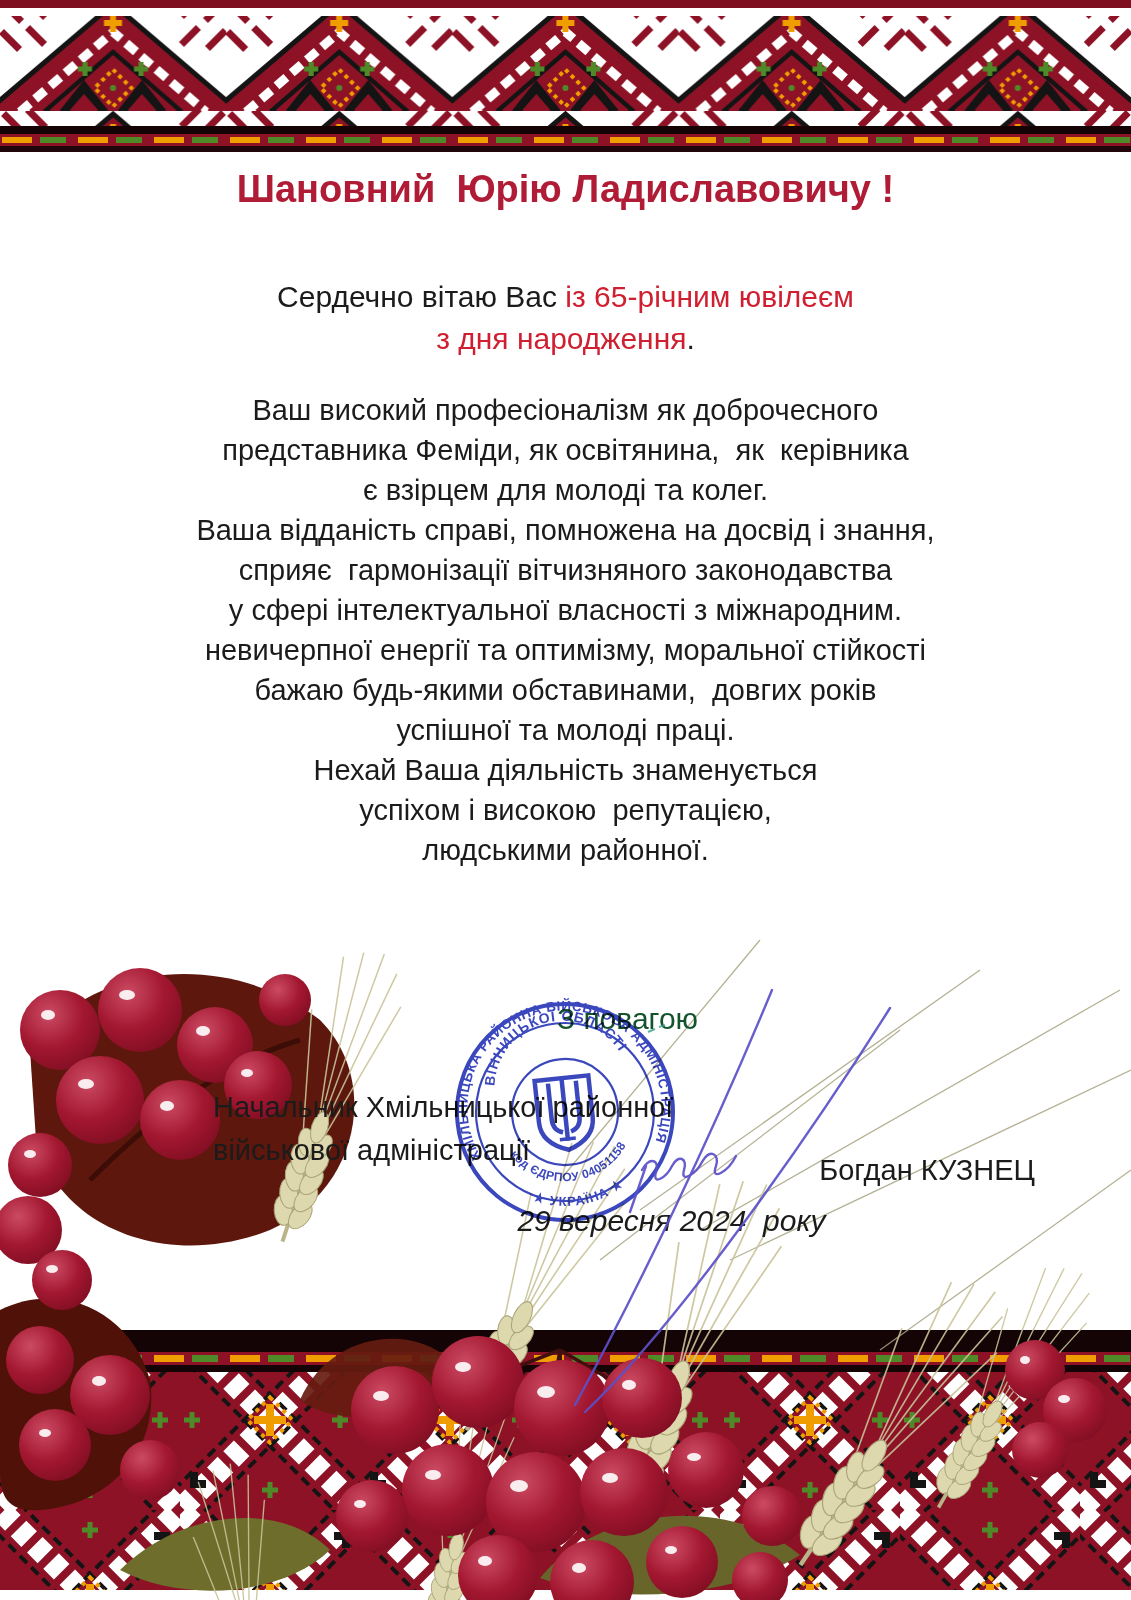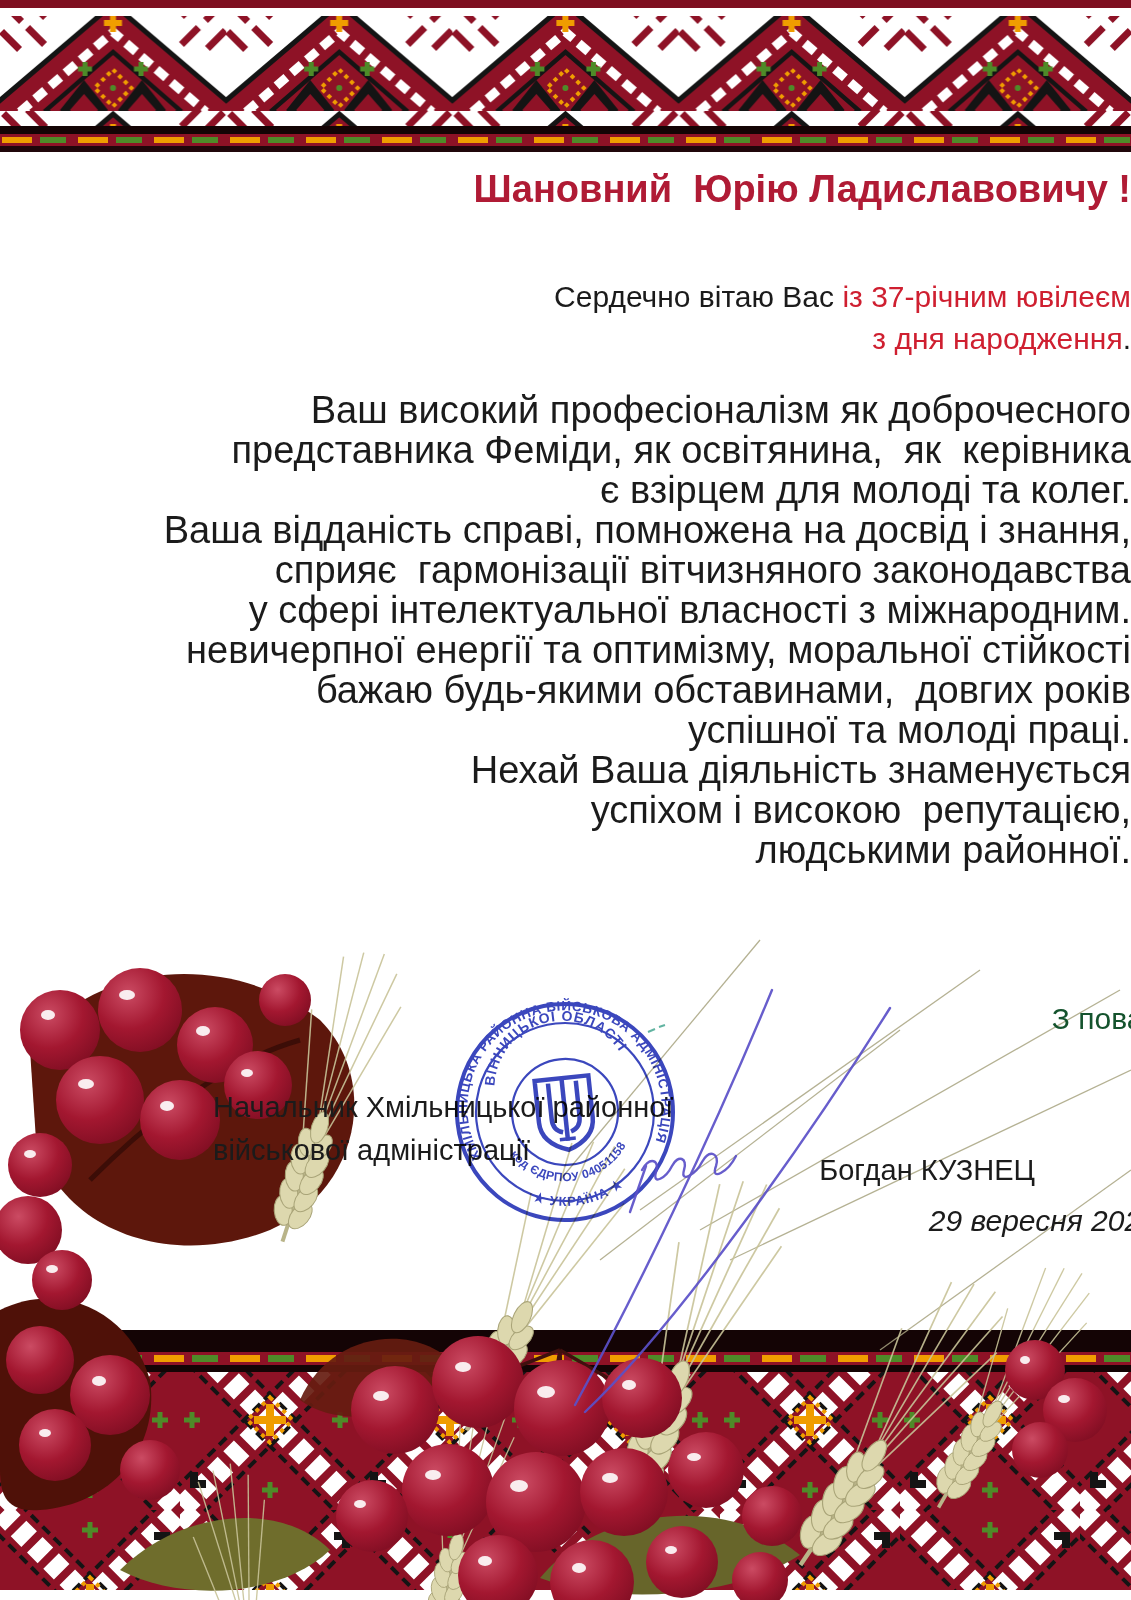--- a/index.html
+++ b/index.html
@@ -1,24 +1,24 @@
 <!DOCTYPE html>
 <html><head>
 <meta charset="utf-8">
 <style>
   html,body{margin:0;padding:0;background:#e8e8e8;}
   #page{position:relative;width:1131px;height:1600px;background:#ffffff;overflow:hidden;
         font-family:"Liberation Sans",sans-serif;}
   .abs{position:absolute;}
   .pre{white-space:pre-wrap;}
-  .center{left:0;right:0;text-align:right;}
+  .center{left:0;right:0;text-align:center;}
   #doc-title{top:168px;font-size:38px;font-weight:700;color:#b01b35;letter-spacing:0px;z-index:3;}
   #greeting{top:276px;font-size:30px;line-height:42px;color:#1b1b1b;z-index:3;}
   #greeting .red{color:#cf1f30;}
-  #body-text{top:390px;font-size:38px;line-height:40px;color:#1b1b1b;z-index:3;}
+  #body-text{top:390px;font-size:29px;line-height:40px;color:#1b1b1b;z-index:3;}
   #salutation{top:1002px;font-size:30px;color:#14532d;z-index:3;}
   #salutation span{position:relative;left:62px;}
   #position-block{left:213px;top:1086px;font-size:29px;line-height:43px;color:#1b1b1b;text-align:left;z-index:3;}
   #signer-name{right:96px;top:1122px;font-size:29px;color:#1b1b1b;z-index:3;margin-top:32px;}
   #date-line{top:1204px;font-size:30px;font-style:italic;color:#1b1b1b;z-index:3;}
   #date-line span{position:relative;left:106px;}
   #top-border{left:0;top:0;z-index:1;}
   #bottom-border{left:0;top:1330px;z-index:1;}
   #collage{left:0;top:930px;z-index:2;pointer-events:none;}
   #stamp{left:428px;top:975px;z-index:5;mix-blend-mode:multiply;opacity:.93;}
@@ -251,21 +251,21 @@
           <ellipse cx="671" cy="620" rx="6" ry="4"></ellipse>
         <ellipse cx="1025" cy="430" rx="5" ry="4"></ellipse>
           <ellipse cx="1064" cy="469" rx="6" ry="4"></ellipse>
       </g>
     </g>
   </svg>
 
   <div id="doc-title" class="abs center pre">Шановний  Юрію Ладиславовичу !</div>
 
   <div id="greeting" class="abs center">
-    <div><span class="pre">Сердечно вітаю Вас</span><span class="red pre"> із 37-річним ювілеєм</span></div>
+    <div><span class="pre">Сердечно вітаю Вас</span><span class="red pre"> із 65-річним ювілеєм</span></div>
     <div><span class="red pre">з дня народження</span><span>.</span></div>
   </div>
 
   <div id="body-text" class="abs center">
     <div class="pre">Ваш високий професіоналізм як доброчесного</div>
     <div class="pre">представника Феміди, як освітянина,  як  керівника</div>
     <div class="pre">є взірцем для молоді та колег.</div>
     <div class="pre">Ваша відданість справі, помножена на досвід і знання,</div>
     <div class="pre">сприяє  гармонізації вітчизняного законодавства</div>
     <div class="pre">у сфері інтелектуальної власності з міжнародним.</div>

